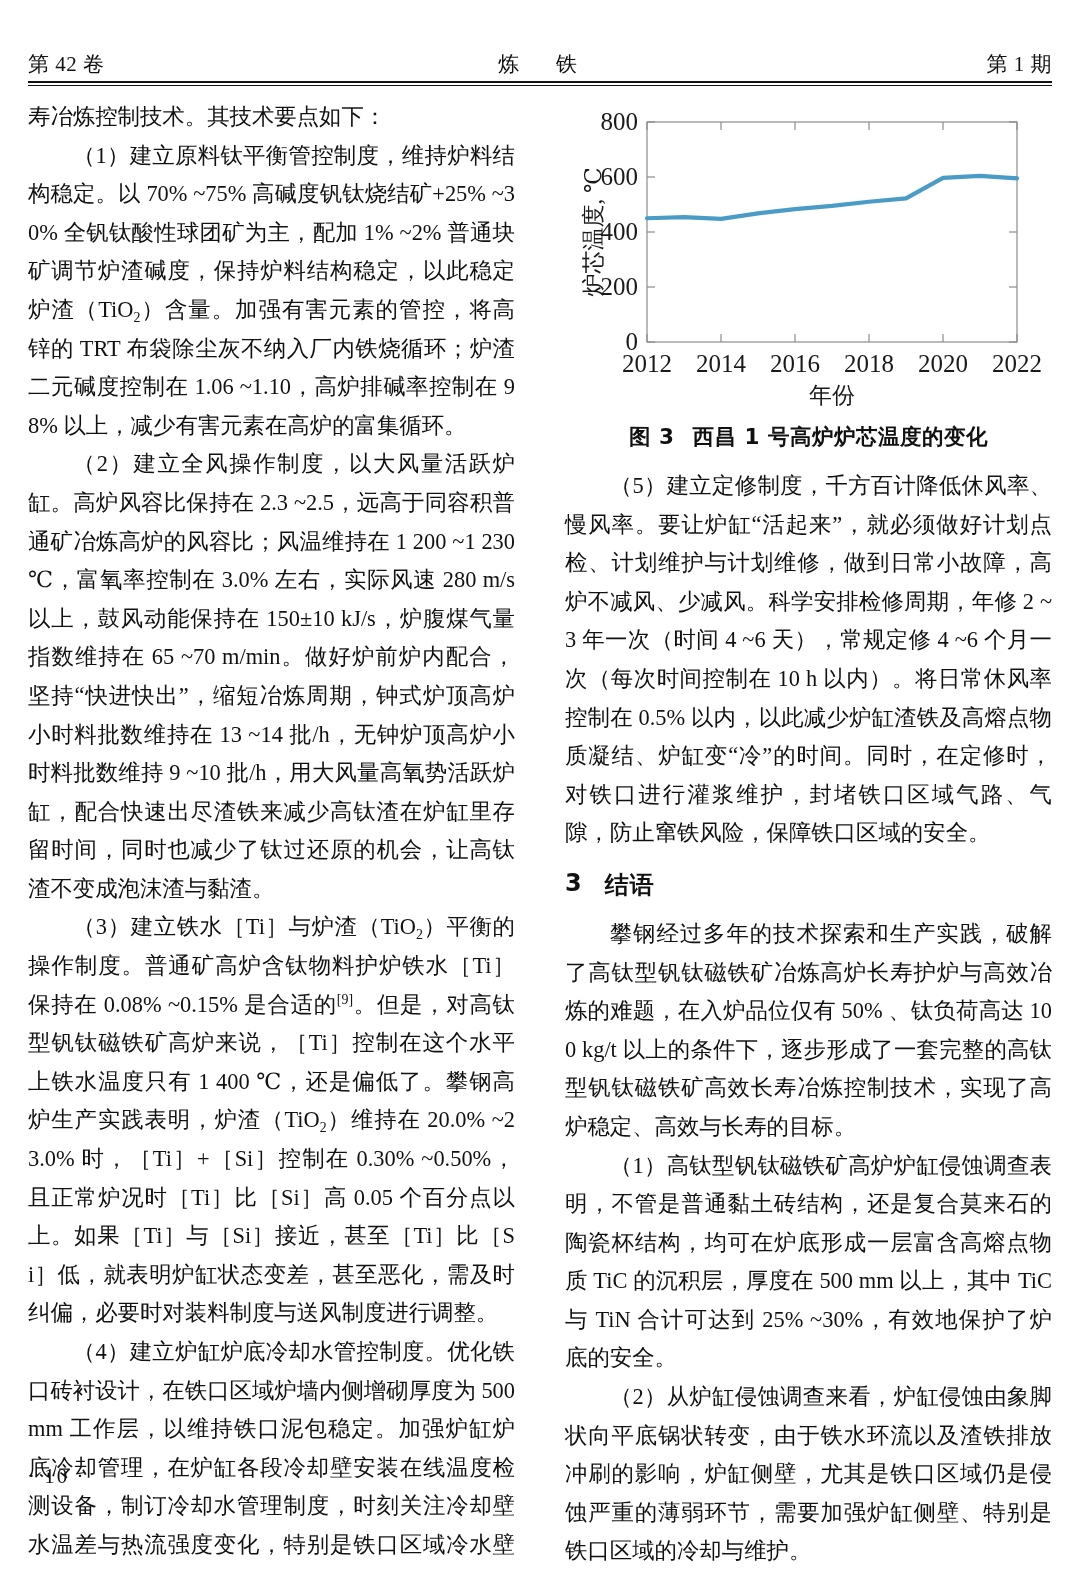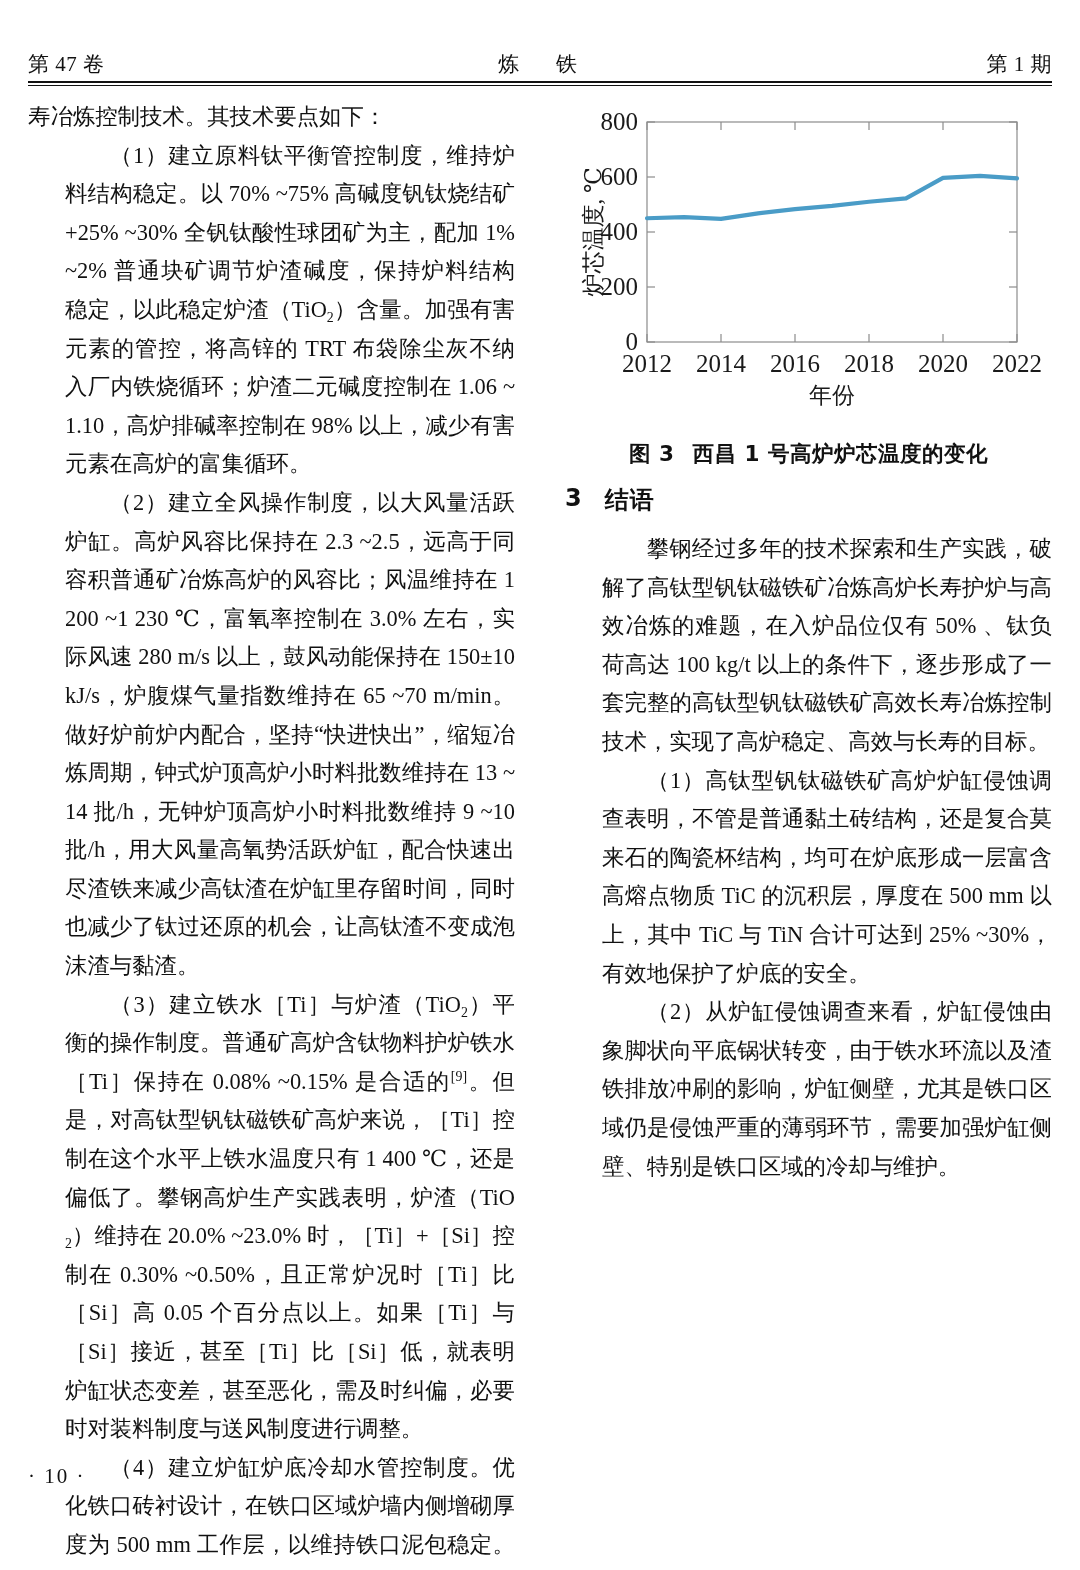--- a/index.html
+++ b/index.html
@@ -64,21 +64,21 @@
   p.para {
     margin: 0;
     font-size: 22.4px;
     line-height: 38.6px;
     text-align: justify;
     text-justify: inter-ideograph;
     text-align-last: left;
     word-break: break-all;
     letter-spacing: 0px;
   }
-  p.indent { text-indent: 2em; margin-left: 37px; }
+  p.indent { text-indent: 2em; }
 
   sup { font-size: 0.62em; vertical-align: super; line-height: 0; }
   sub { font-size: 0.62em; vertical-align: sub;   line-height: 0; }
 
   
   .sec-head {
     margin: 16px 0 14px 0;
     font-size: 24px;
     font-weight: bold;
     font-family: "DejaVu Sans", "Liberation Sans", sans-serif;
@@ -93,21 +93,21 @@
     width: 487px;
   }
   #figure-frame {
     position: relative;
     width: 470px;
     height: 300px;
     margin: 6px 0 0 10px;
   }
   #chart-svg { display: block; }
   .fig-caption {
-    margin-top: 31px;
+    margin-top: 14px;
     text-align: center;
     font-size: 21.5px;
     font-weight: bold;
     font-family: "DejaVu Sans", "Liberation Sans", sans-serif;
     letter-spacing: 0.5px;
   }
   .fig-caption .capnum { margin-right: 18px; }
 
   
   #page-number {
@@ -122,21 +122,21 @@
 
   
   text { font-family: "Liberation Serif", "DejaVu Serif", serif; fill: #1a1a1a; }
   .ax-num { font-size: 25px; }
   .ax-lab { font-size: 23px; }
 </style>
 </head>
 <body>
 
 <div id="running-head">
-  <span>第 47 卷</span>
+  <span>第 42 卷</span>
   <span class="rh-center">炼　铁</span>
   <span>第 1 期</span>
 </div>
 <div id="rule-double"></div>
 
 <div id="columns">
 
   <div class="col col-left">
     <p class="para">寿冶炼控制技术。其技术要点如下：</p>
     <p class="para indent">（1）建立原料钛平衡管控制度，维持炉料结构稳定。以 70% ~75% 高碱度钒钛烧结矿+25% ~30% 全钒钛酸性球团矿为主，配加 1% ~2% 普通块矿调节炉渣碱度，保持炉料结构稳定，以此稳定炉渣（TiO<sub>2</sub>）含量。加强有害元素的管控，将高锌的 TRT 布袋除尘灰不纳入厂内铁烧循环；炉渣二元碱度控制在 1.06 ~1.10，高炉排碱率控制在 98% 以上，减少有害元素在高炉的富集循环。</p>
@@ -197,20 +197,21 @@
           <polyline id="data-line" fill="none" stroke="#4a9cc7" stroke-width="4.2" stroke-linejoin="round" stroke-linecap="round" points="72.00,110.25 109.00,109.15 146.00,110.80 183.00,105.30 220.00,101.18 257.00,97.88 294.00,93.75 331.00,90.45 368.00,69.83 405.00,67.90 442.00,70.38"></polyline>
           <text id="y-axis-title" class="ax-lab" x="0" y="0" text-anchor="middle" transform="translate(26,124) rotate(-90)">炉芯温度, ℃</text>
           <text id="x-axis-title" class="ax-lab" x="257" y="295" text-anchor="middle">年份</text>
         </svg>
       </div>
       <div class="fig-caption">
         <span class="capnum">图 3</span><span>西昌 1 号高炉炉芯温度的变化</span>
       </div>
     </div>
 
+    <p class="para indent" style="margin-top:16px">（5）建立定修制度，千方百计降低休风率、慢风率。要让炉缸“活起来”，就必须做好计划点检、计划维护与计划维修，做到日常小故障，高炉不减风、少减风。科学安排检修周期，年修 2 ~3 年一次（时间 4 ~6 天），常规定修 4 ~6 个月一次（每次时间控制在 10 h 以内）。将日常休风率控制在 0.5% 以内，以此减少炉缸渣铁及高熔点物质凝结、炉缸变“冷”的时间。同时，在定修时，对铁口进行灌浆维护，封堵铁口区域气路、气隙，防止窜铁风险，保障铁口区域的安全。</p>
 
     <div class="sec-head">
       <span>3</span>
       <span>结语</span>
     </div>
 
     <p class="para indent">攀钢经过多年的技术探索和生产实践，破解了高钛型钒钛磁铁矿冶炼高炉长寿护炉与高效冶炼的难题，在入炉品位仅有 50% 、钛负荷高达 100 kg/t 以上的条件下，逐步形成了一套完整的高钛型钒钛磁铁矿高效长寿冶炼控制技术，实现了高炉稳定、高效与长寿的目标。</p>
     <p class="para indent">（1）高钛型钒钛磁铁矿高炉炉缸侵蚀调查表明，不管是普通黏土砖结构，还是复合莫来石的陶瓷杯结构，均可在炉底形成一层富含高熔点物质 TiC 的沉积层，厚度在 500 mm 以上，其中 TiC 与 TiN 合计可达到 25% ~30%，有效地保护了炉底的安全。</p>
     <p class="para indent">（2）从炉缸侵蚀调查来看，炉缸侵蚀由象脚状向平底锅状转变，由于铁水环流以及渣铁排放冲刷的影响，炉缸侧壁，尤其是铁口区域仍是侵蚀严重的薄弱环节，需要加强炉缸侧壁、特别是铁口区域的冷却与维护。</p>
 

